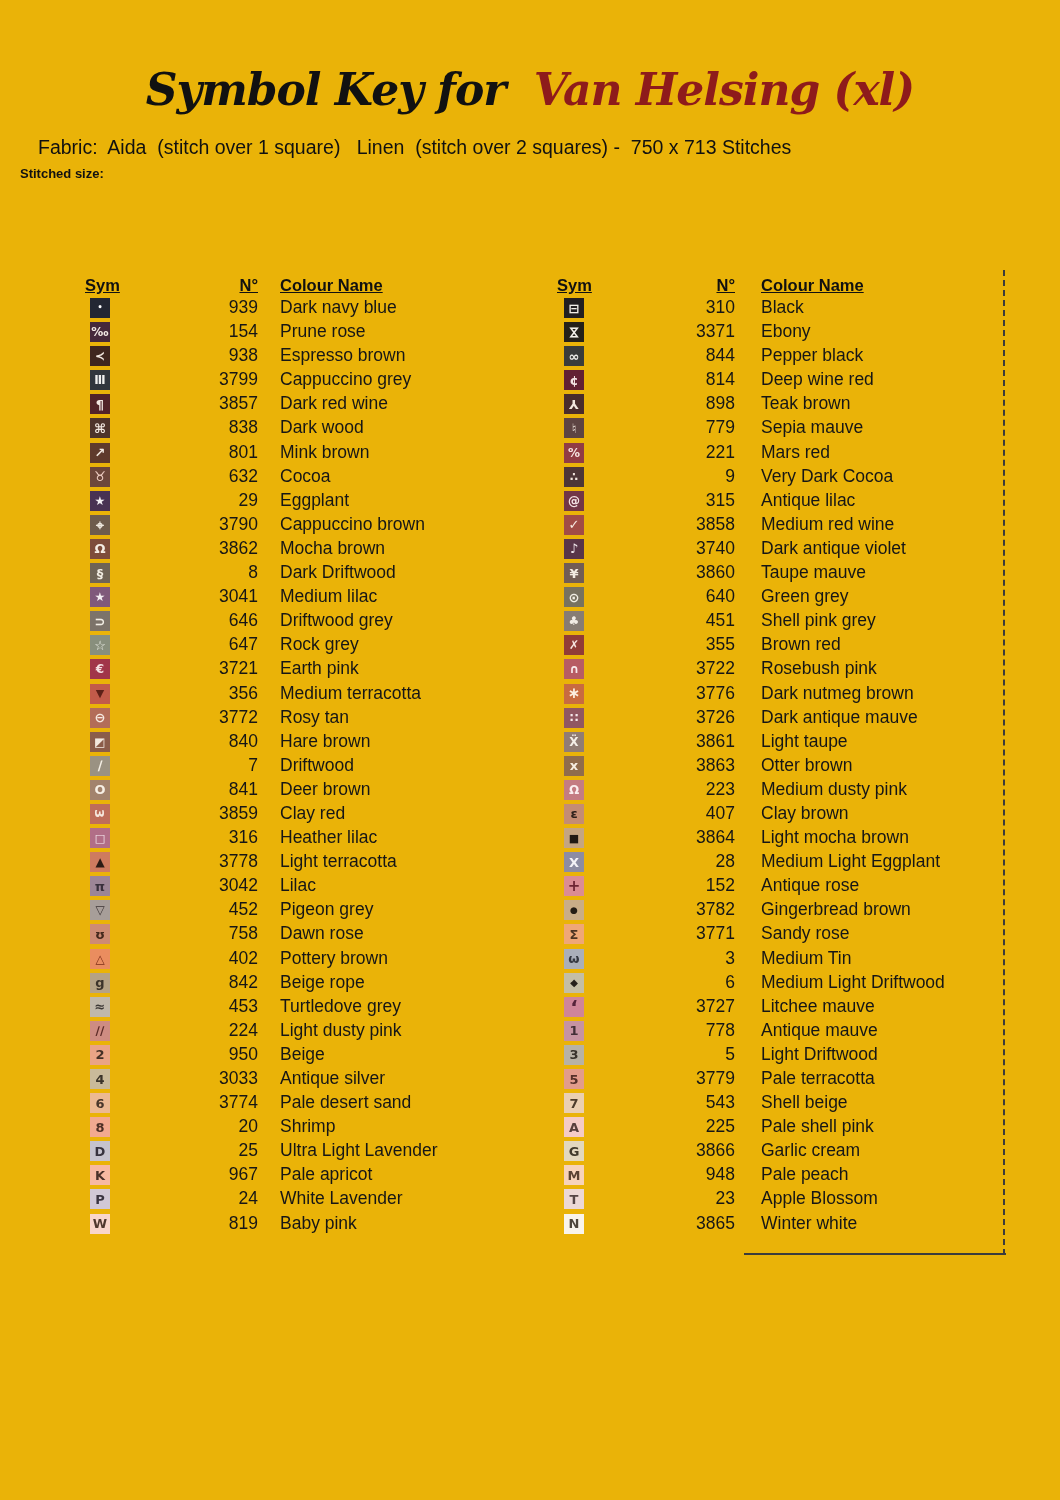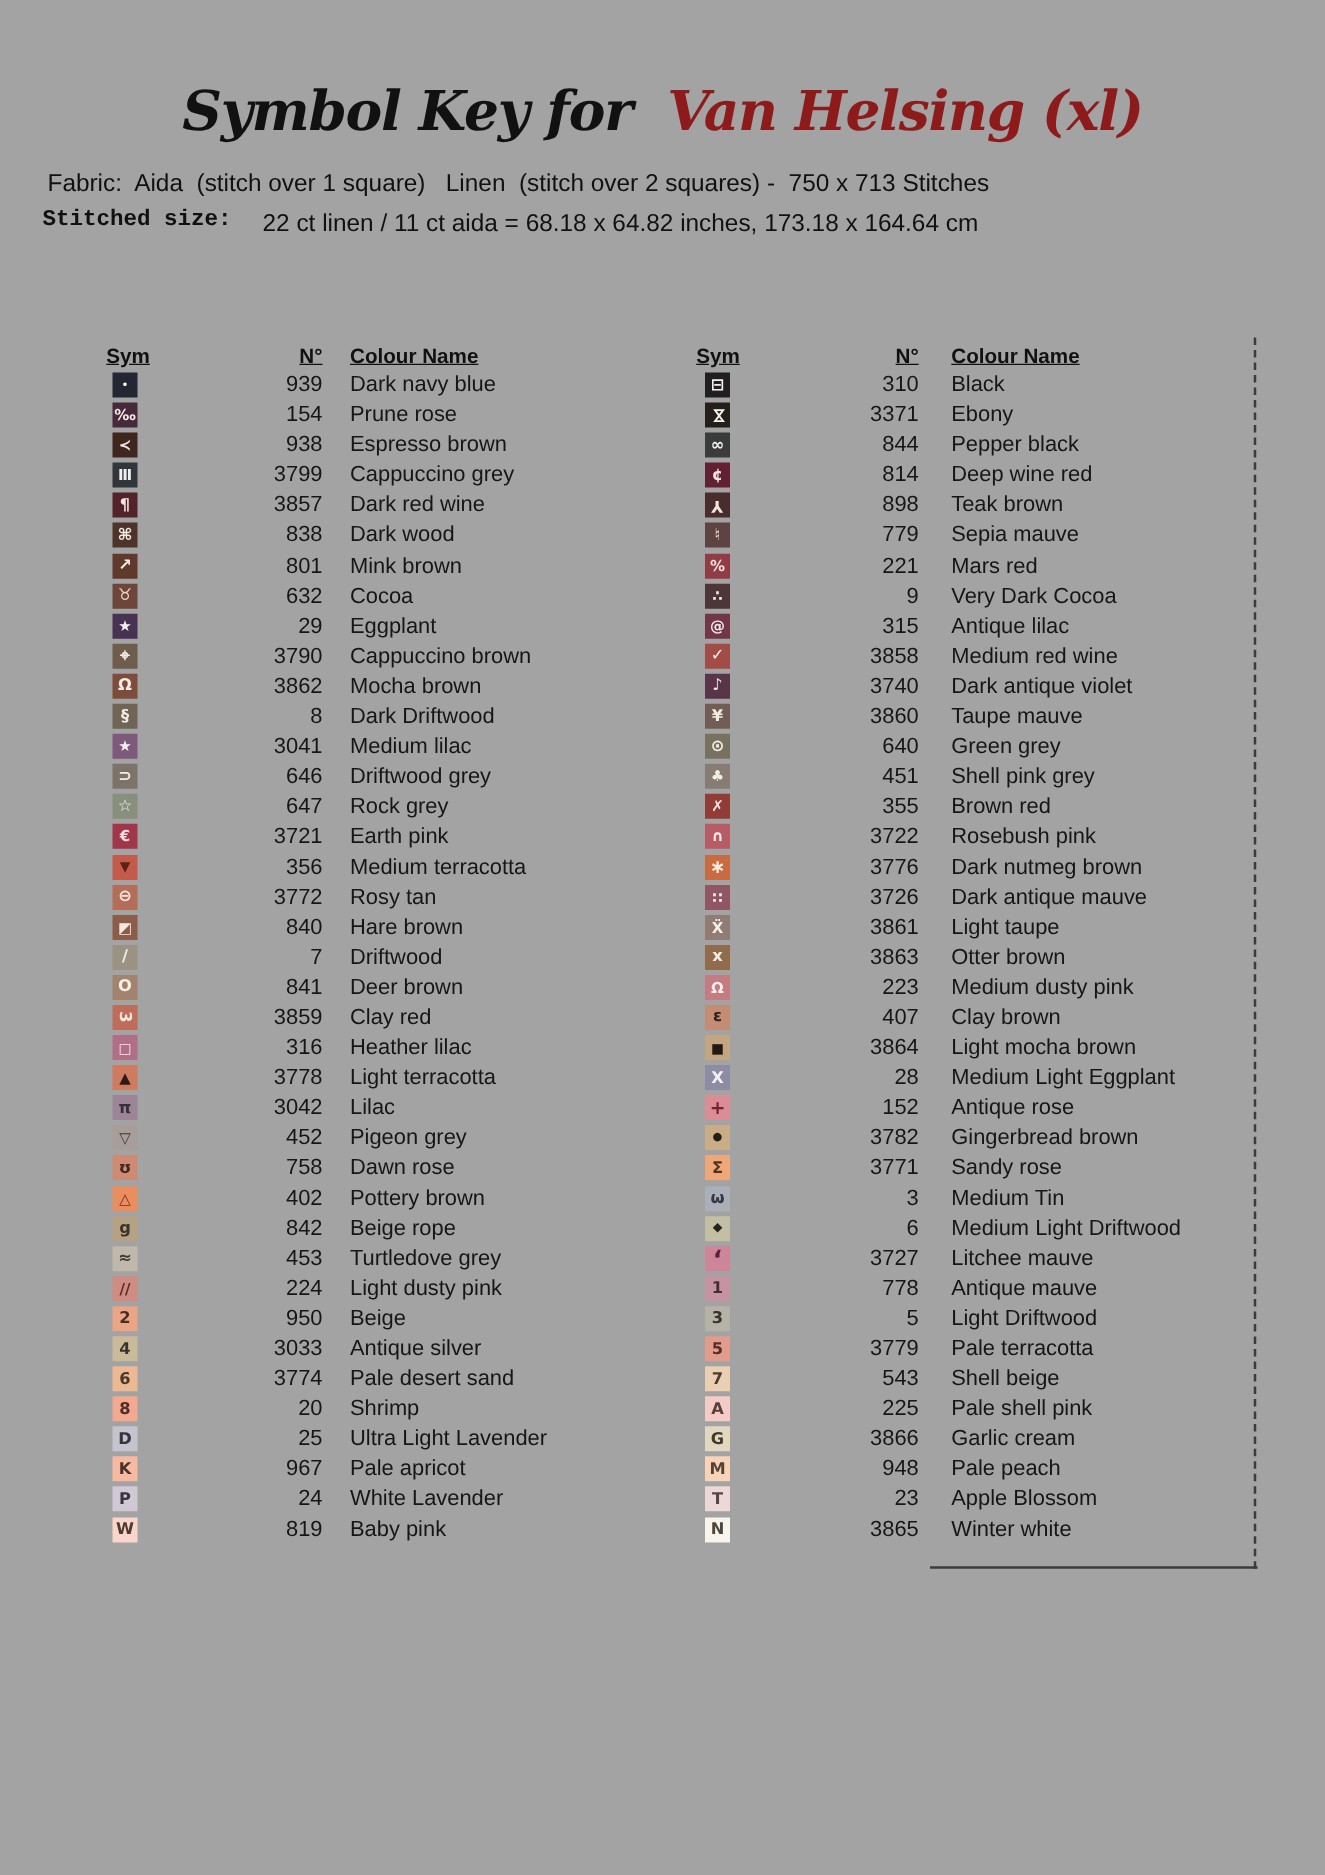--- a/index.html
+++ b/index.html
@@ -1,31 +1,31 @@
 <!DOCTYPE html>
 <html><head>
 <meta charset="utf-8">
 <style>
   html,body{margin:0;padding:0;background:#ffffff;}
   #page{
-    position:relative;width:1060px;height:1500px;background:#a3a3a3;
+    position:relative;width:1060px;height:1500px;background:#eab308;
     font-family:"Liberation Sans",sans-serif;color:#111;overflow:hidden;
   }
   
   #title{
     position:absolute;top:64px;left:0;width:100%;text-align:center;
     font-family:"DejaVu Serif",serif;font-style:italic;font-weight:bold;
     font-size:44px;letter-spacing:-1px;white-space:nowrap;
   }
   #title .t-name{margin-left:14px;}
   
   #fabric-line{position:absolute;top:136px;left:38px;font-size:19.5px;white-space:nowrap;}
   #fabric-line span,#stitched-lines span{white-space:pre;}
   .b{font-weight:normal;}
-  #stitched-label{position:absolute;top:166px;left:34px;font-size:18px;font-weight:bold;font-family:Liberation Mono, monospace;}
+  #stitched-label{position:absolute;top:166px;left:20px;font-size:13px;font-weight:bold;}
   #stitched-lines{position:absolute;top:166px;left:0;font-size:19.5px;}
   .size-line{height:28px;line-height:26px;white-space:nowrap;}
   .sl0{padding-left:210px;}
   .sl1{padding-left:255px;}
   .sl2{padding-left:345px;}
   .sl3{padding-left:390px;}
   
   .khead{position:absolute;top:276px;font-size:16.5px;font-weight:bold;text-decoration:underline;}
   #h-sym-l{left:85px;}  #h-num-l{left:138px;width:120px;text-align:right;} #h-name-l{left:280px;}
   #h-sym-r{left:557px;} #h-num-r{left:615px;width:120px;text-align:right;} #h-name-r{left:761px;}
@@ -55,21 +55,20 @@
 
   <div id="title">
     <span class="t-prefix">Symbol Key for</span>
     <span class="t-name" id="title-name" style="color: rgb(142, 27, 27);">Van Helsing (xl)</span>
   </div>
 
   <div id="fabric-line"><span class="b">Fabric:  Aida</span><span>  (stitch over 1 square)   </span><span class="b">Linen</span><span>  (stitch over 2 squares) -  </span><span class="b">750 x 713</span><span> Stitches</span></div>
 
   <div id="stitched-label">Stitched size:</div>
   <div id="stitched-lines">
-      <div class="size-line sl0"><span>22 ct </span><span class="b">linen</span><span> / 11 ct </span><span class="b">aida</span><span> = 68.18 x 64.82 inches, 173.18 x 164.64 cm</span></div>
     </div>
 
   <div class="khead" id="h-sym-l">Sym</div>
   <div class="khead" id="h-num-l">N°</div>
   <div class="khead" id="h-name-l">Colour Name</div>
 
   <div class="khead" id="h-sym-r">Sym</div>
   <div class="khead" id="h-num-r">N°</div>
   <div class="khead" id="h-name-r">Colour Name</div>
 

